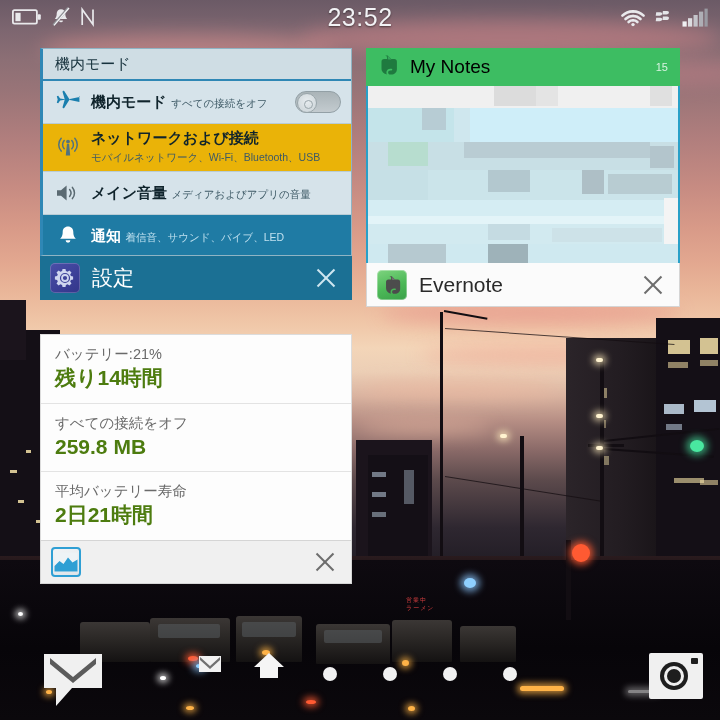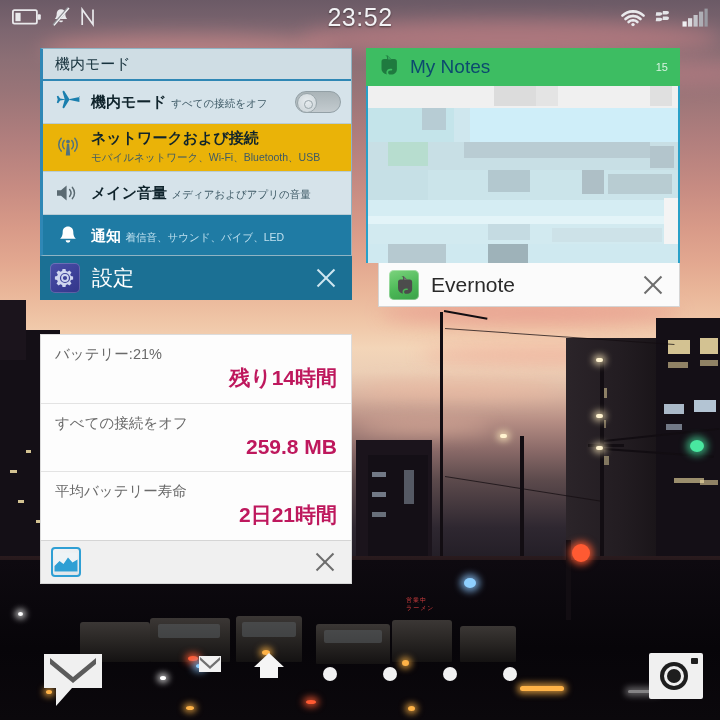--- a/index.html
+++ b/index.html
@@ -173,47 +173,47 @@
     display:flex; align-items:center; justify-content:center;
     box-shadow: inset 0 0 0 1px rgba(255,255,255,.2);
   }
 
   
   #evernote-card { left: 366px; top: 48px; width: 314px; }
   .ev-head {
     height: 38px; background: #3dbd62; display:flex; align-items:center; padding: 0 10px;
     gap: 10px;
   }
-  .ev-title { color:#0c4a6e; font-size: 19px; }
+  .ev-title { color:#000000; font-size: 19px; }
   .ev-count { margin-left:auto; color:#d9f3e1; font-size: 11px; padding-right: 2px; }
   .ev-body {
     height: 177px; overflow: hidden; position: relative;
     background: #f0f0f0;
     border-left: 2px solid #29a0c8; border-right: 2px solid #29a0c8;
   }
   .ev-strip { position:absolute; left:0; right:0; }
   #evernote-card .card-foot {
     background: #fbfbfb; color: #2a2a2a;
-    border: 1px solid #d5d5d5; border-top:none;margin-left:12px;
+    border: 1px solid #d5d5d5; border-top:none;
   }
   #evernote-card .foot-x::before, #evernote-card .foot-x::after { background: #6d6d6d; }
   .ev-tile {
     width: 30px; height: 30px; border-radius: 5px;
     background: linear-gradient(160deg,#7ed47f,#4cb857 55%,#3aa049);
     display:flex; align-items:center; justify-content:center;
     box-shadow: inset 0 0 0 1px rgba(255,255,255,.35);
   }
 
   
   #monitor-card { left: 40px; top: 322px; width: 312px; }
   .mon-body { background: #fdfdfd; border:1px solid #dcdcdc; border-bottom:none;margin-top:12px; }
   .mon-row { padding: 11px 14px 12px; border-bottom: 1px solid #e3e3e3; }
   .mon-row:last-child { border-bottom: none; }
   .mon-label { font-size: 14.5px; color: #6a6a6a; line-height:1.2; }
-  .mon-value { font-size: 21px; font-weight: bold; color: #be185d; margin-top: 3px; line-height:1.15;text-align:right; }
+  .mon-value { font-size: 21px; font-weight: bold; color: #4d7c0f; margin-top: 3px; line-height:1.15; }
   #monitor-card .card-foot {
     background: #f0f0f0; color: #1f1f1f;
     border: 1px solid #d5d5d5;
   }
   #monitor-card .foot-x::before, #monitor-card .foot-x::after { background: #6d6d6d; }
   .mon-tile {
     width: 30px; height: 30px; border-radius: 4px;
     background: linear-gradient(160deg,#f2f4f6,#dfe4e8);
     border: 2px solid #2f9fd4;
     display:flex; align-items:center; justify-content:center;

